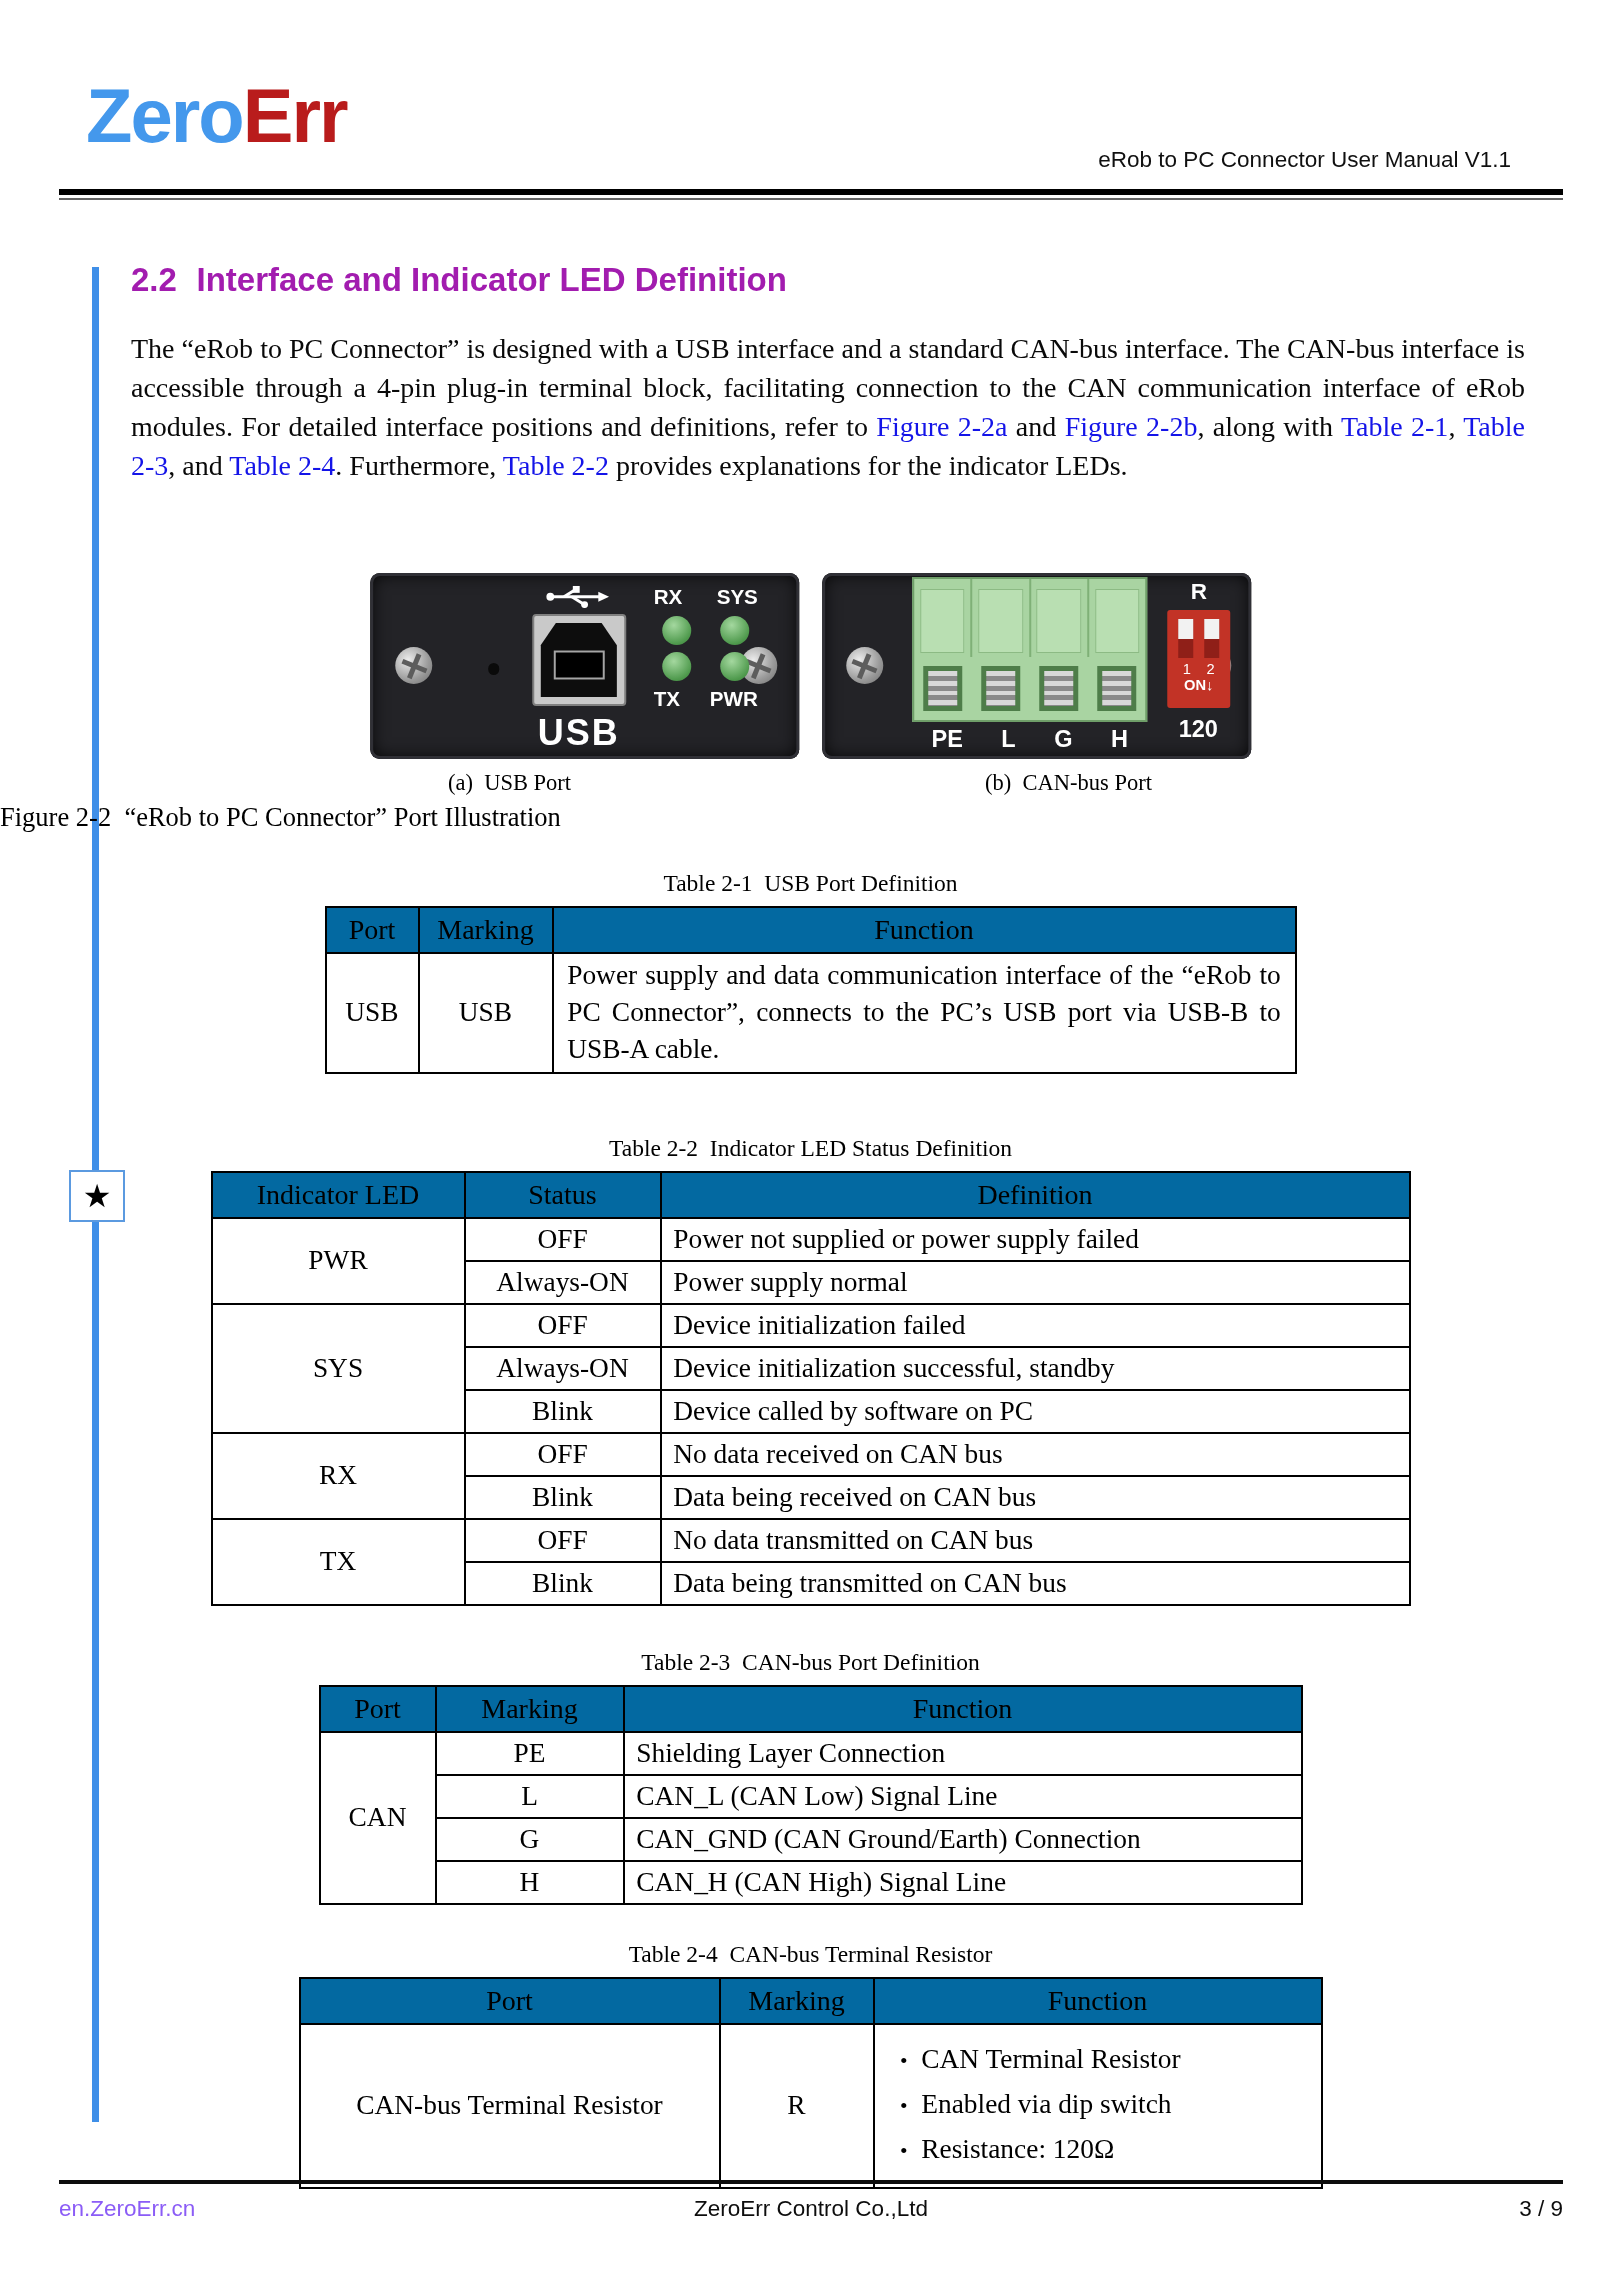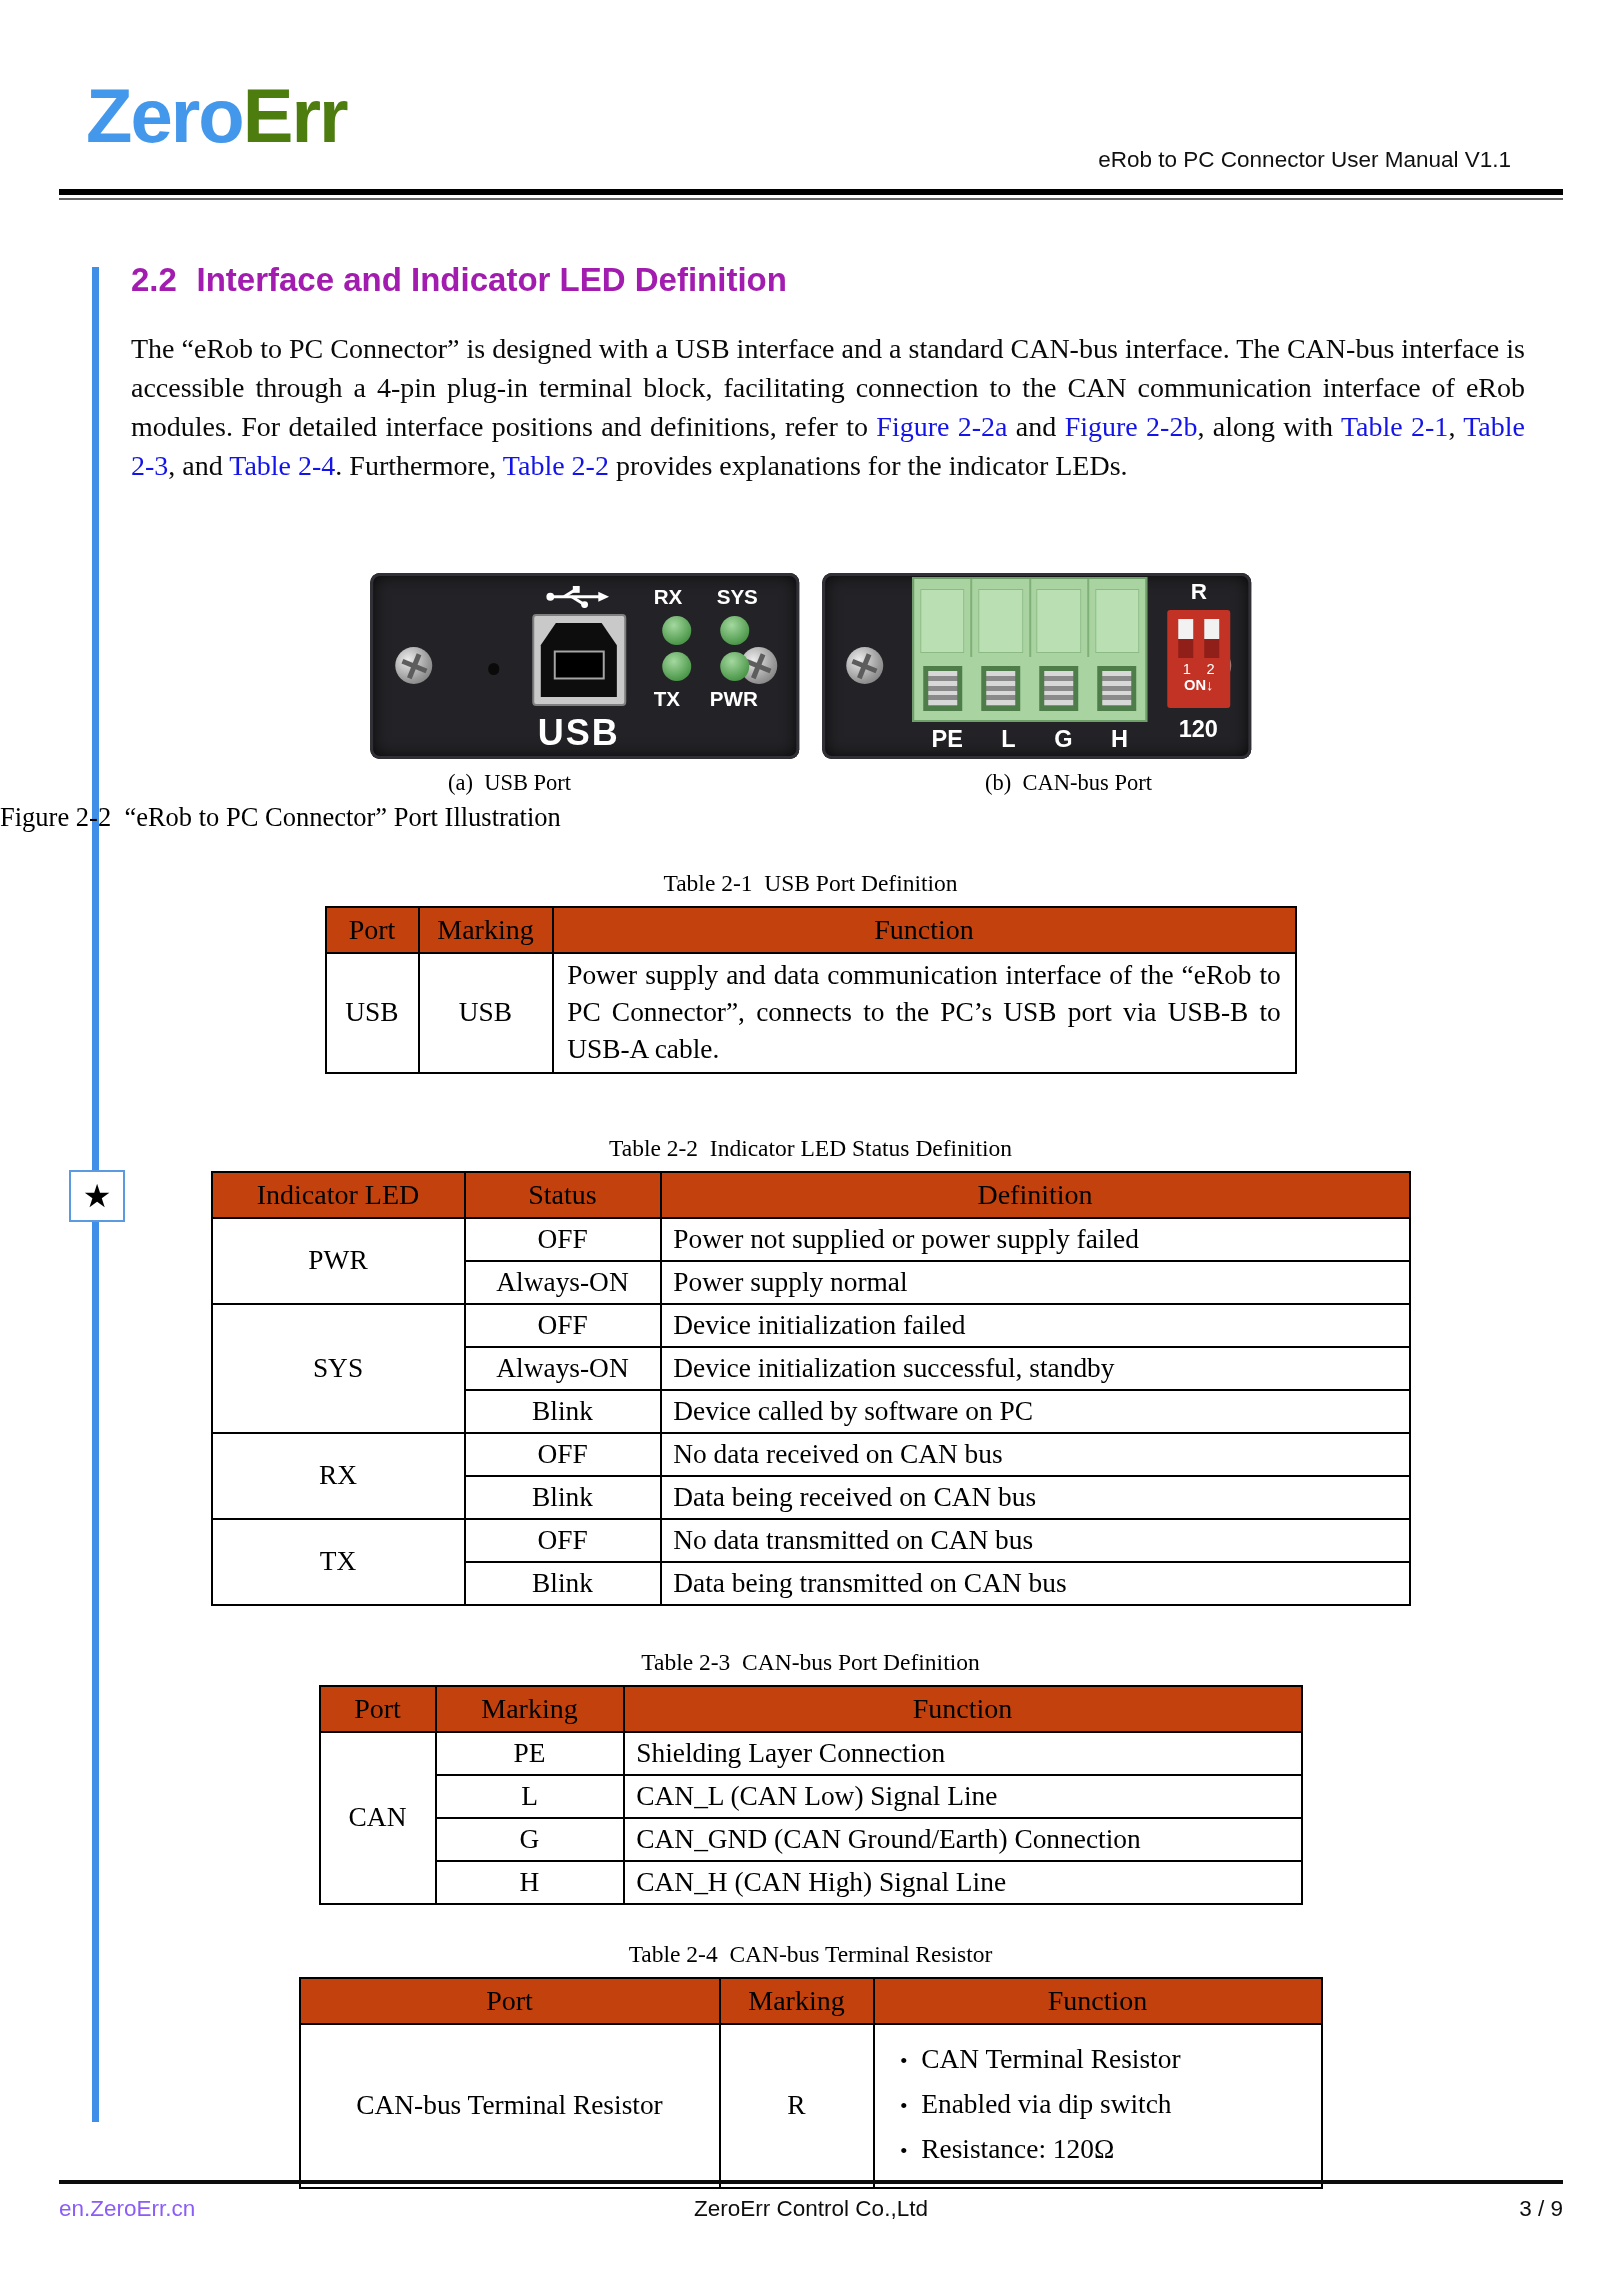--- a/index.html
+++ b/index.html
@@ -6,21 +6,21 @@
   body { background:#e8e8e8; }
   .page {
     position:relative; width:1621px; height:2293px; margin:0 auto;
     background:#ffffff; font-family:"Liberation Serif", serif; color:#000;
     overflow:hidden;
   }
   
   .logo { position:absolute; left:86px; top:78px; font-family:"Liberation Sans", sans-serif;
           font-weight:bold; font-size:76px; letter-spacing:-2px; line-height:1; }
   .logo .zero { color:#4498ec; }
-  .logo .err  { color:#4d7c0f; }
+  .logo .err  { color:#b91c1c; }
   .doc-title { position:absolute; right:110px; top:147px; font-family:"Liberation Sans", sans-serif;
                font-size:22.5px; color:#101010;margin-left:21px; }
   .header-rule  { position:absolute; left:59px; top:189px; width:1504px; }
   .header-rule .thick { height:5.9px; background:#000; }
   .header-rule .thin  { height:2px; background:#636363; margin-top:2.9px; }
   
   .accent-bar { position:absolute; left:92px; top:267px; width:6.9px; height:1855px; background:#3f8fe8; }
   .star-marker { position:absolute; left:69px; top:1170px; width:56px; height:52px; background:#fff;
                  border:2px solid #5b9ae0; display:flex; align-items:center; justify-content:center;
                  font-size:32px; color:#000; z-index:3; }
@@ -86,21 +86,21 @@
   .dip-120 { position:absolute; left:339px; top:143px; width:74px; text-align:center; color:#fff;
              font-weight:bold; font-family:"Liberation Sans", sans-serif; font-size:23.5px; }
   
   .fig-caption-a { position:absolute; left:390px; top:770px; width:239px; text-align:center; font-size:22.5px; }
   .fig-caption-b { position:absolute; left:943px; top:770px; width:251px; text-align:center; font-size:22.5px; }
   .fig-caption-main { position:absolute; left:0; top:802px; width:100%; text-align:left; font-size:26.5px; }
   
   .tbl-block { position:absolute; left:50%; transform:translateX(-50%); }
   .tbl-caption { text-align:center; font-size:23.5px; margin-bottom:8.8px; }
   table { border-collapse:collapse; table-layout:fixed; border:2.9px solid #000; }
-  th { background:#c2410c; font-weight:normal; font-size:28px; padding:5.9px 7.8px;
+  th { background:#0369a1; font-weight:normal; font-size:28px; padding:5.9px 7.8px;
        border:2px solid #000; font-family:"Liberation Serif", serif; }
   td { border:2px solid #000; font-size:27.4px; line-height:37px; padding:2px 11.8px; }
   td.c { text-align:center; }
   td.j { text-align:justify; padding:3.9px 13.7px; }
   .t21-block { top:870px; }  .t21 { width:970px; }
   .t22-block { top:1135px; } .t22 { width:1198px; }
   .t23-block { top:1649px; } .t23 { width:982px; }
   .t24-block { top:1941px; } .t24 { width:1021px; }
   .t24 td { vertical-align:middle; }
   .t24 .fn-cell { padding:13.7px 9.8px 13.7px 25.5px; }

